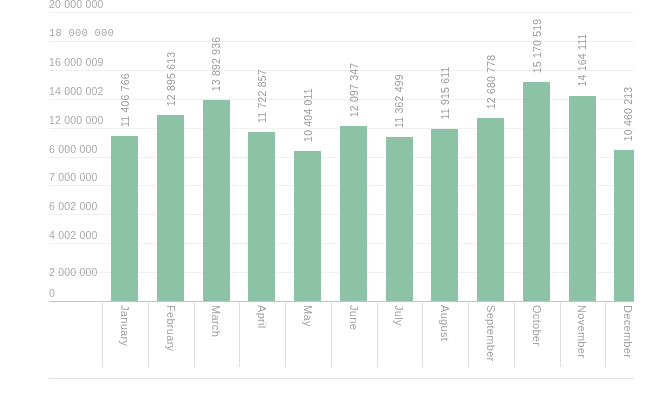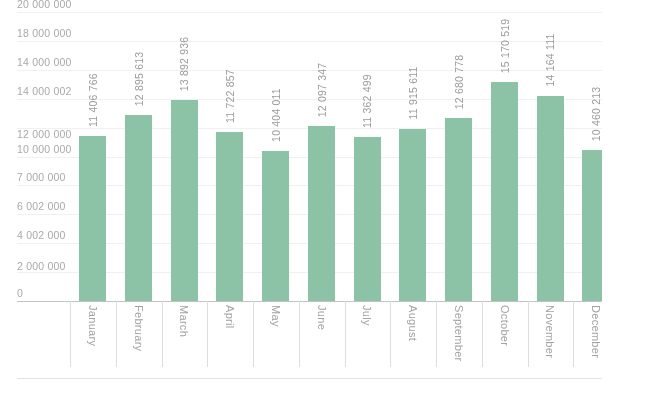--- a/index.html
+++ b/index.html
@@ -12,20 +12,21 @@
     height: 396px;
     font-family: "Liberation Sans", sans-serif;
     -webkit-font-smoothing: antialiased;
   }
 
   #chart-root {
     position: relative;
     width: 602px;
     height: 396px;
     overflow: hidden;
+    margin-left: 32px;
   }
 
   
   .grid-layer { position: absolute; left: 0; top: 0; width: 651px; height: 396px; }
   .gridline {
     position: absolute;
     left: 17px;
     width: 610px;
     height: 1px;
     background: #f0f0f0;
@@ -143,29 +144,29 @@
       <div class="gridline" style="top: 157px;"></div>
       <div class="gridline" style="top: 185px;"></div>
       <div class="gridline" style="top: 214px;"></div>
       <div class="gridline" style="top: 243px;"></div>
       <div class="gridline" style="top: 272px;"></div>
       <div class="axis-line" style="top: 301px;"></div>
     </div>
 
   <div id="y-axis">
       <div class="ylabel" style="top: -1px;">20 000 000</div>
-      <div class="ylabel" style="top: 28px;">18 000 000</div>
-      <div class="ylabel" style="top: 57px;">14 000 000</div>
+      <div class="ylabel" style="top: 28px; font-family: Liberation Mono, monospace;">18 000 000</div>
+      <div class="ylabel" style="top: 57px;">16 000 009</div>
       <div class="ylabel" style="top: 86px;">14 000 002</div>
-      <div class="ylabel" style="top: 129px;">12 000 000</div>
-      <div class="ylabel" style="top: 144px;">10 000 000</div>
+      <div class="ylabel" style="top: 115px;">12 000 000</div>
+      <div class="ylabel" style="top: 144px;">6 000 000</div>
       <div class="ylabel" style="top: 172px;">7 000 000</div>
       <div class="ylabel" style="top: 201px;">6 002 000</div>
       <div class="ylabel" style="top: 230px;">4 002 000</div>
-      <div class="ylabel" style="top: 261px; text-align: center;">2 000 000</div>
+      <div class="ylabel" style="top: 267px; text-align: center;">2 000 000</div>
       <div class="ylabel" style="top: 288px;">0</div>
     </div>
 
   <div class="plot" id="plot-area">
       <div class="bar-slot" style="left: 0px; width: 45.75px;">
         <div class="bar" title="January: 11 406 766" style="height: 164.828px; background: rgb(140, 195, 167);"></div>
         <div class="bar-value" style="color: rgb(154, 154, 154); top: 82.1722px;">11 406 766</div>
       </div>
       <div class="bar-slot" style="left: 45.75px; width: 45.75px;">
         <div class="bar" title="February: 12 895 613" style="height: 186.342px; background: rgb(140, 195, 167);"></div>

